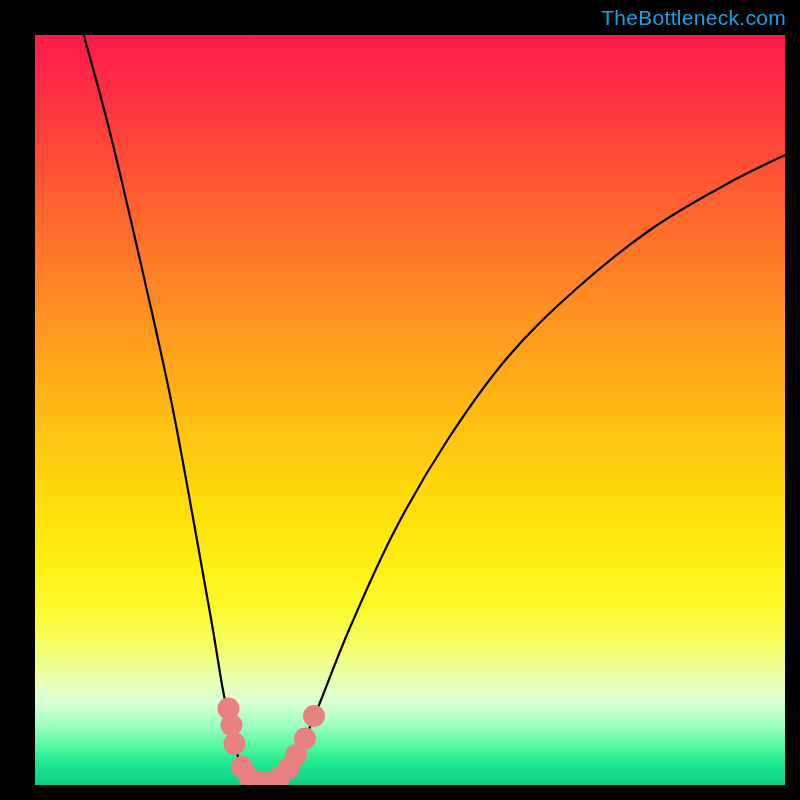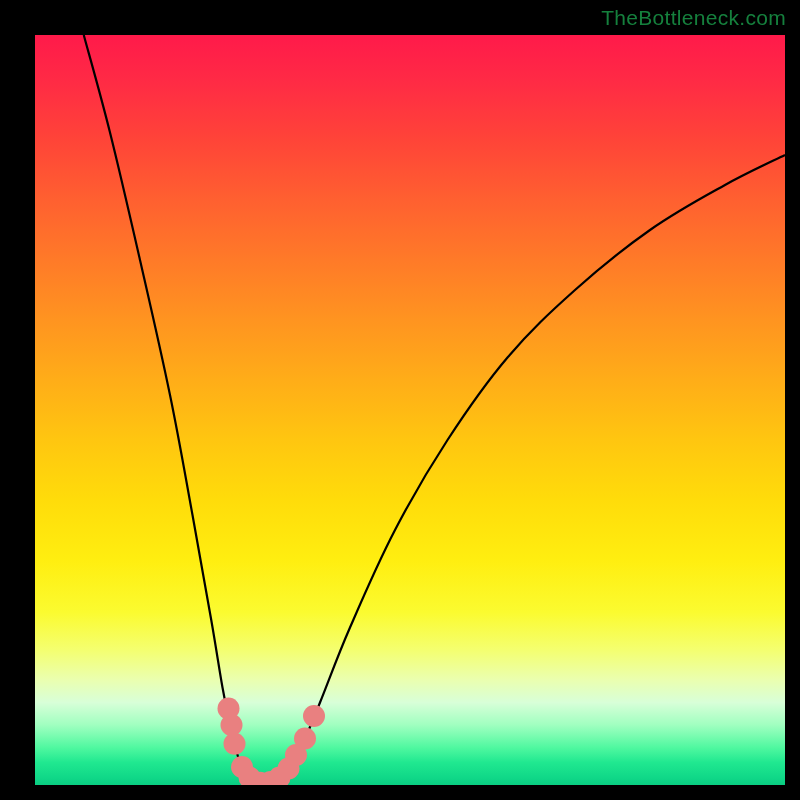--- a/index.html
+++ b/index.html
@@ -8,21 +8,21 @@
     height: 800px;
     background: #000;
     position: relative;
     overflow: hidden;
     font-family: Arial, Helvetica, sans-serif;
   }
   .watermark {
     position: absolute;
     top: 6px;
     right: 14px;
-    color: #15803d;
+    color: #0ea5e9;
     font-size: 21px;
     font-weight: 500;
     letter-spacing: 0.3px;
     z-index: 10;
   }
   .plot-area {
     position: absolute;
     left: 35px;
     top: 35px;
     width: 750px;

